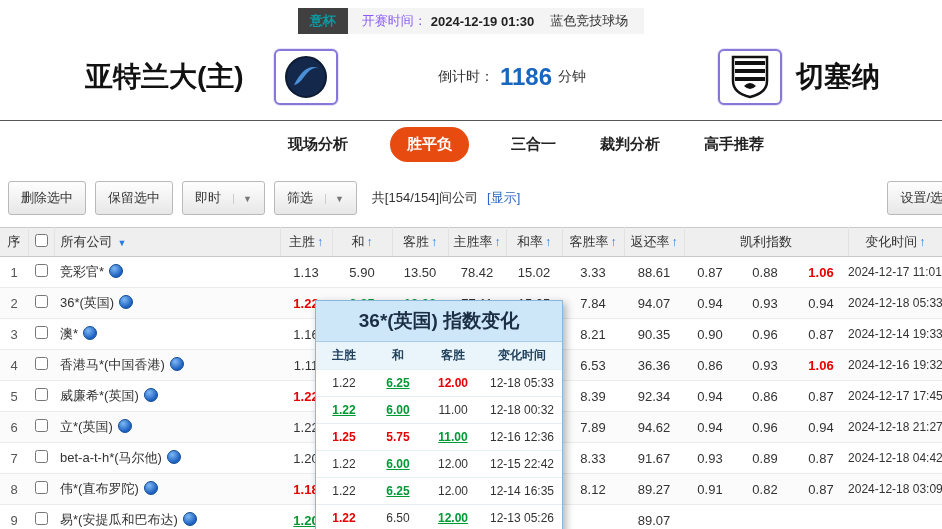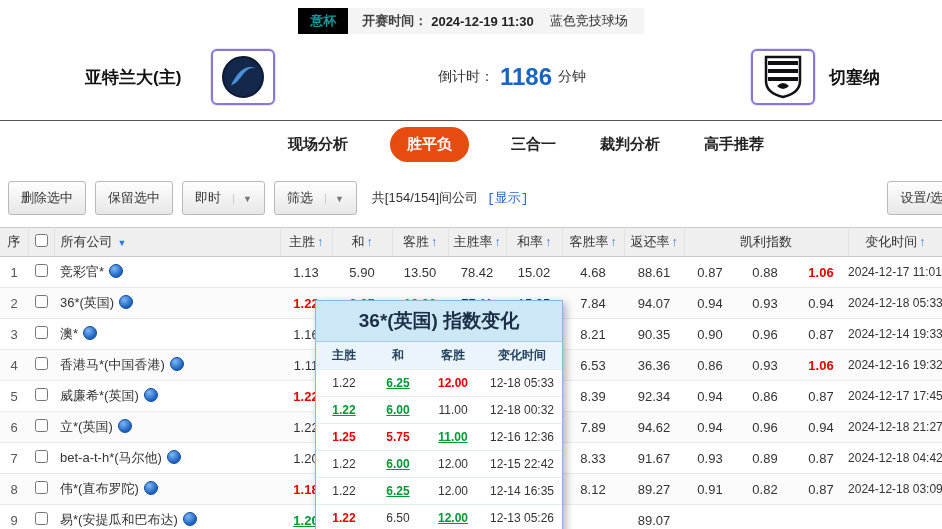--- a/index.html
+++ b/index.html
@@ -2,47 +2,47 @@
 <html><head>
 <meta charset="utf-8">
 <style>
   * { margin:0; padding:0; box-sizing:border-box; }
   body { font-family:"Liberation Sans","DejaVu Sans",sans-serif; background:#fff; }
   .page { position:relative; width:942px; height:529px; overflow:hidden; background:#fff; }
 
   
   .topbar { display:flex; justify-content:center; padding-top:8px; }
   .topbar-box { display:flex; align-items:center; background:#f4f4f4; font-size:13px; height:26px; }
-  .league { color:#0b9aa0; font-weight:bold; padding:0 12px; background:#000000; height:100%; display:flex; align-items:center; }
-  .start-label { padding:0 4px 0 14px; color:#404040; font-weight:bold; }
+  .league { color:#0b9aa0; font-weight:bold; padding:0 12px; background:#404040; height:100%; display:flex; align-items:center; }
+  .start-label { padding:0 4px 0 14px; color:#8b5cf6; font-weight:normal; }
   .start-time { color:#222; font-weight:bold; padding-right:10px; }
   .venue { padding:0 16px 0 6px; color:#333; }
 
   
   .teambar { position:relative; height:86px; }
   .team-home { position:absolute; left:85px; top:50%; transform:translateY(-50%); display:flex; align-items:center; gap:30px; }
   .team-away { position:absolute; right:62px; top:50%; transform:translateY(-50%); display:flex; align-items:center; gap:14px; }
-  .team-name { font-size:17px; font-weight:bold; color:#111; }
+  .team-name { font-size:28px; font-weight:bold; color:#111; }
   .logo-box { width:64px; height:56px; border:2px solid #8678d9; border-radius:6px; background:#fff; display:flex; align-items:center; justify-content:center; box-shadow:0 0 0 1px #e8e4f8; }
   .countdown { position:absolute; left:438px; top:50%; transform:translateY(-50%); display:flex; align-items:center; font-size:14px; color:#333; }
   .cd-value { font-size:24px; font-weight:bold; color:#1766c0; margin:0 6px; }
 
   .divider { border-top:1px solid #555; }
 
   
   .tabs { height:46px; display:flex; align-items:center; justify-content:center; gap:40px; font-size:15px; font-weight:bold; color:#222; padding-left:110px; }
   .tab { cursor:pointer; padding:8px 2px; white-space:nowrap; }
   .tab.active { background:#e84b0f; color:#fff; padding:8px 17px; border-radius:18px; }
 
   
   .toolbar { position:relative; display:flex; align-items:center; gap:9px; padding:14px 8px 12px 8px; font-size:13px; color:#333; }
   .tbtn { border:1px solid #b9b9b9; background:linear-gradient(#fefefe,#e7e7e7); padding:7px 12px; border-radius:3px; font-size:13px; color:#333; cursor:pointer; white-space:nowrap; }
   .tbtn .caret { color:#777; font-size:9px; margin-left:12px; padding-left:9px; border-left:1px solid #ccc; }
   .count { margin-left:6px; white-space:nowrap; }
-  .showlink { color:#2a66c8; cursor:pointer;font-family:Liberation Mono, monospace; }
+  .showlink { color:#2a66c8; cursor:pointer; }
   .settings { position:absolute; right:-14px; top:14px; }
 
   
   table.grid { border-collapse:collapse; width:942px; table-layout:fixed; font-size:13px; color:#333; }
   .grid th { background:#efefef; border-top:1px solid #c9c9c9; border-bottom:1px solid #c9c9c9; border-right:1px solid #e2e2e2; height:29px; font-weight:normal; color:#333; white-space:nowrap; }
   .grid th:last-child { border-right:none; }
   .grid td { height:31px; text-align:center; border-bottom:1px solid #ebebeb; white-space:nowrap; overflow:hidden; }
   .grid tr:nth-child(even) td { background:#fbfbfb; }
   .c-idx { color:#555; }
   .c-company { text-align:left !important; padding-left:6px; }
@@ -64,21 +64,21 @@
 </style>
 </head>
 <body>
 
 <div class="page">
 
   <div class="topbar">
     <div class="topbar-box">
       <span class="league">意杯</span>
       <span class="start-label">开赛时间：</span>
-      <span class="start-time">2024-12-19 11:30</span>
+      <span class="start-time">2024-12-19 01:30</span>
       <span class="venue">蓝色竞技球场</span>
     </div>
   </div>
 
   <div class="teambar">
     <div class="team-home">
       <span class="team-name">亚特兰大(主)</span>
       <span class="logo-box">
         <svg width="44" height="44" viewBox="0 0 44 44">
           <circle cx="22" cy="22" r="20" fill="#13284b"></circle>
@@ -168,21 +168,21 @@
     <tbody id="rows">
     <tr>
       <td class="c-idx">1</td>
       <td><input type="checkbox" style=""></td>
       <td class="c-company"><span class="cname">竞彩官*</span><span class="globe"></span></td>
       <td>1.13</td>
       <td>5.90</td>
       <td>13.50</td>
       <td>78.42</td>
       <td>15.02</td>
-      <td>4.68</td>
+      <td>3.33</td>
       <td>88.61</td>
       <td>0.87</td>
       <td>0.88</td>
       <td class="red">1.06</td>
       <td class="c-time">2024-12-17 11:01</td>
     </tr>
 
     <tr>
       <td class="c-idx">2</td>
       <td><input type="checkbox" style=""></td>

